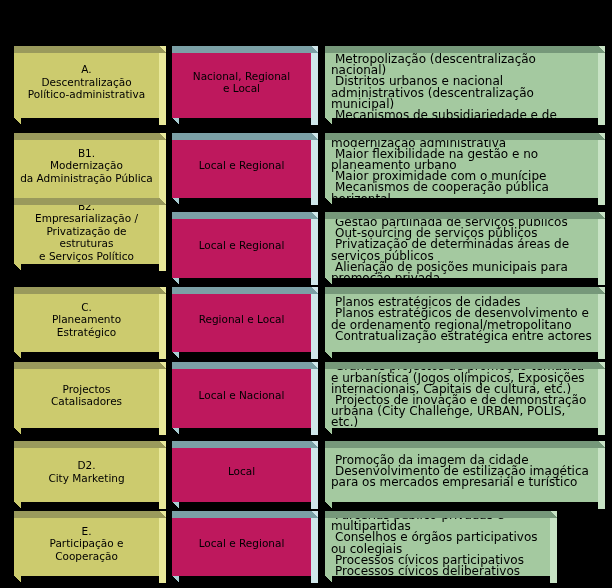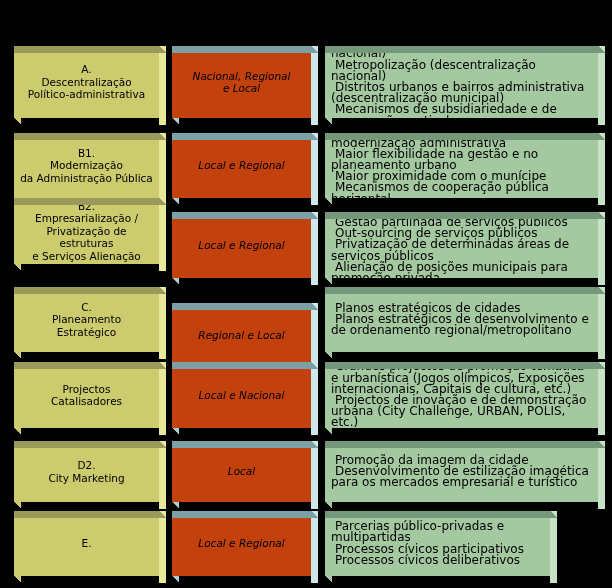--- a/index.html
+++ b/index.html
@@ -23,21 +23,21 @@
   .box .inner{width:100%;padding:0 6px;box-sizing:border-box;}
 
   
   .c1 .face{background:#cccb6e;}
   .c1 .side{background:#e8e89a;}
   .c1 .top {background:#9a9a5c;}
   .c1 .cornerTR{background:linear-gradient(to bottom left,#e8e89a 49.5%,#9a9a5c 50%);}
   .c1 .cornerBL{background:linear-gradient(to bottom left,#cccb6e 49.5%,#000 50%);}
 
   
-  .c2 .face{background:#c2410c;font-style:italic;}
+  .c2 .face{background:#be185d;}
   .c2 .side{background:#cfe6ea;}
   .c2 .top {background:#7ba0a6;}
   .c2 .cornerTR{background:linear-gradient(to bottom left,#cfe6ea 49.5%,#7ba0a6 50%);}
   .c2 .cornerBL{background:linear-gradient(to bottom left,#a8cdd3 49.5%,#000 50%);}
 
   
   .c3 .face{background:#a4c9a0;}
   .c3 .side{background:#c7e2c4;}
   .c3 .top {background:#76987a;}
   .c3 .cornerTR{background:linear-gradient(to bottom left,#c7e2c4 49.5%,#76987a 50%);}
@@ -77,21 +77,21 @@
       <div class="top"></div>
       <div class="side"></div>
       <div class="cornerTR"></div>
       <div class="cornerBL"></div>
     </div>
     <div class="box c3" style="left: 325px; top: 46px; width: 280px; height: 72px;">
       <div class="face">
         <div class="inner t-list">
           <div class="li">Regionalização (descentralização nacional)</div>
           <div class="li">Metropolização (descentralização nacional)</div>
-          <div class="li">Distritos urbanos e bairros administrativa (descentralização municipal)</div>
+          <div class="li">Distritos urbanos e nacional administrativos (descentralização municipal)</div>
           <div class="li">Mecanismos de subsidiariedade e de cooperação vertical</div>
         </div>
       </div>
       <div class="top"></div>
       <div class="side"></div>
       <div class="cornerTR"></div>
       <div class="cornerBL"></div>
     </div>
     <div class="box c1" style="left: 14px; top: 133px; width: 152px; height: 65px;">
       <div class="face">
@@ -130,21 +130,21 @@
       <div class="side"></div>
       <div class="cornerTR"></div>
       <div class="cornerBL"></div>
     </div>
     <div class="box c1" style="left: 14px; top: 198px; width: 152px; height: 66px;">
       <div class="face">
         <div class="inner t-center">
           <div>B2.</div>
           <div>Empresarialização  /</div>
           <div>Privatização de estruturas</div>
-          <div>e Serviços Alienação</div>
+          <div>e Serviços Político</div>
         </div>
       </div>
       <div class="top"></div>
       <div class="side"></div>
       <div class="cornerTR"></div>
       <div class="cornerBL"></div>
     </div>
     <div class="box c2" style="left: 172px; top: 212px; width: 146px; height: 66px;">
       <div class="face">
         <div class="inner t-center">
@@ -177,36 +177,37 @@
           <div>C.</div>
           <div>Planeamento</div>
           <div>Estratégico</div>
         </div>
       </div>
       <div class="top"></div>
       <div class="side"></div>
       <div class="cornerTR"></div>
       <div class="cornerBL"></div>
     </div>
-    <div class="box c2" style="left: 172px; top: 287px; width: 146px; height: 65px; margin-top: 16px;">
+    <div class="box c2" style="left: 172px; top: 287px; width: 146px; height: 65px;">
       <div class="face">
         <div class="inner t-center">
           <div>Regional e Local</div>
         </div>
       </div>
       <div class="top"></div>
       <div class="side"></div>
       <div class="cornerTR"></div>
       <div class="cornerBL"></div>
     </div>
     <div class="box c3" style="left: 325px; top: 287px; width: 280px; height: 65px;">
       <div class="face">
         <div class="inner t-list">
           <div class="li">Planos estratégicos de cidades</div>
           <div class="li">Planos estratégicos de desenvolvimento e de ordenamento regional/metropolitano</div>
+          <div class="li">Contratualização estratégica entre actores</div>
         </div>
       </div>
       <div class="top"></div>
       <div class="side"></div>
       <div class="cornerTR"></div>
       <div class="cornerBL"></div>
     </div>
     <div class="box c1" style="left: 14px; top: 362px; width: 152px; height: 66px;">
       <div class="face">
         <div class="inner t-center">
@@ -274,20 +275,21 @@
       </div>
       <div class="top"></div>
       <div class="side"></div>
       <div class="cornerTR"></div>
       <div class="cornerBL"></div>
     </div>
     <div class="box c1" style="left: 14px; top: 511px; width: 152px; height: 65px;">
       <div class="face">
         <div class="inner t-center">
           <div>E.</div>
+          <div>Participação e Cooperação</div>
         </div>
       </div>
       <div class="top"></div>
       <div class="side"></div>
       <div class="cornerTR"></div>
       <div class="cornerBL"></div>
     </div>
     <div class="box c2" style="left: 172px; top: 511px; width: 146px; height: 65px;">
       <div class="face">
         <div class="inner t-center">
@@ -296,20 +298,21 @@
       </div>
       <div class="top"></div>
       <div class="side"></div>
       <div class="cornerTR"></div>
       <div class="cornerBL"></div>
     </div>
     <div class="box c3" style="left: 325px; top: 511px; width: 232px; height: 65px;">
       <div class="face">
         <div class="inner t-list">
           <div class="li">Parcerias público-privadas e multipartidas</div>
+          <div class="li">Conselhos e órgãos participativos ou colegiais</div>
           <div class="li">Processos cívicos participativos</div>
           <div class="li">Processos cívicos deliberativos</div>
         </div>
       </div>
       <div class="top"></div>
       <div class="side"></div>
       <div class="cornerTR"></div>
       <div class="cornerBL"></div>
     </div>
   </div>

